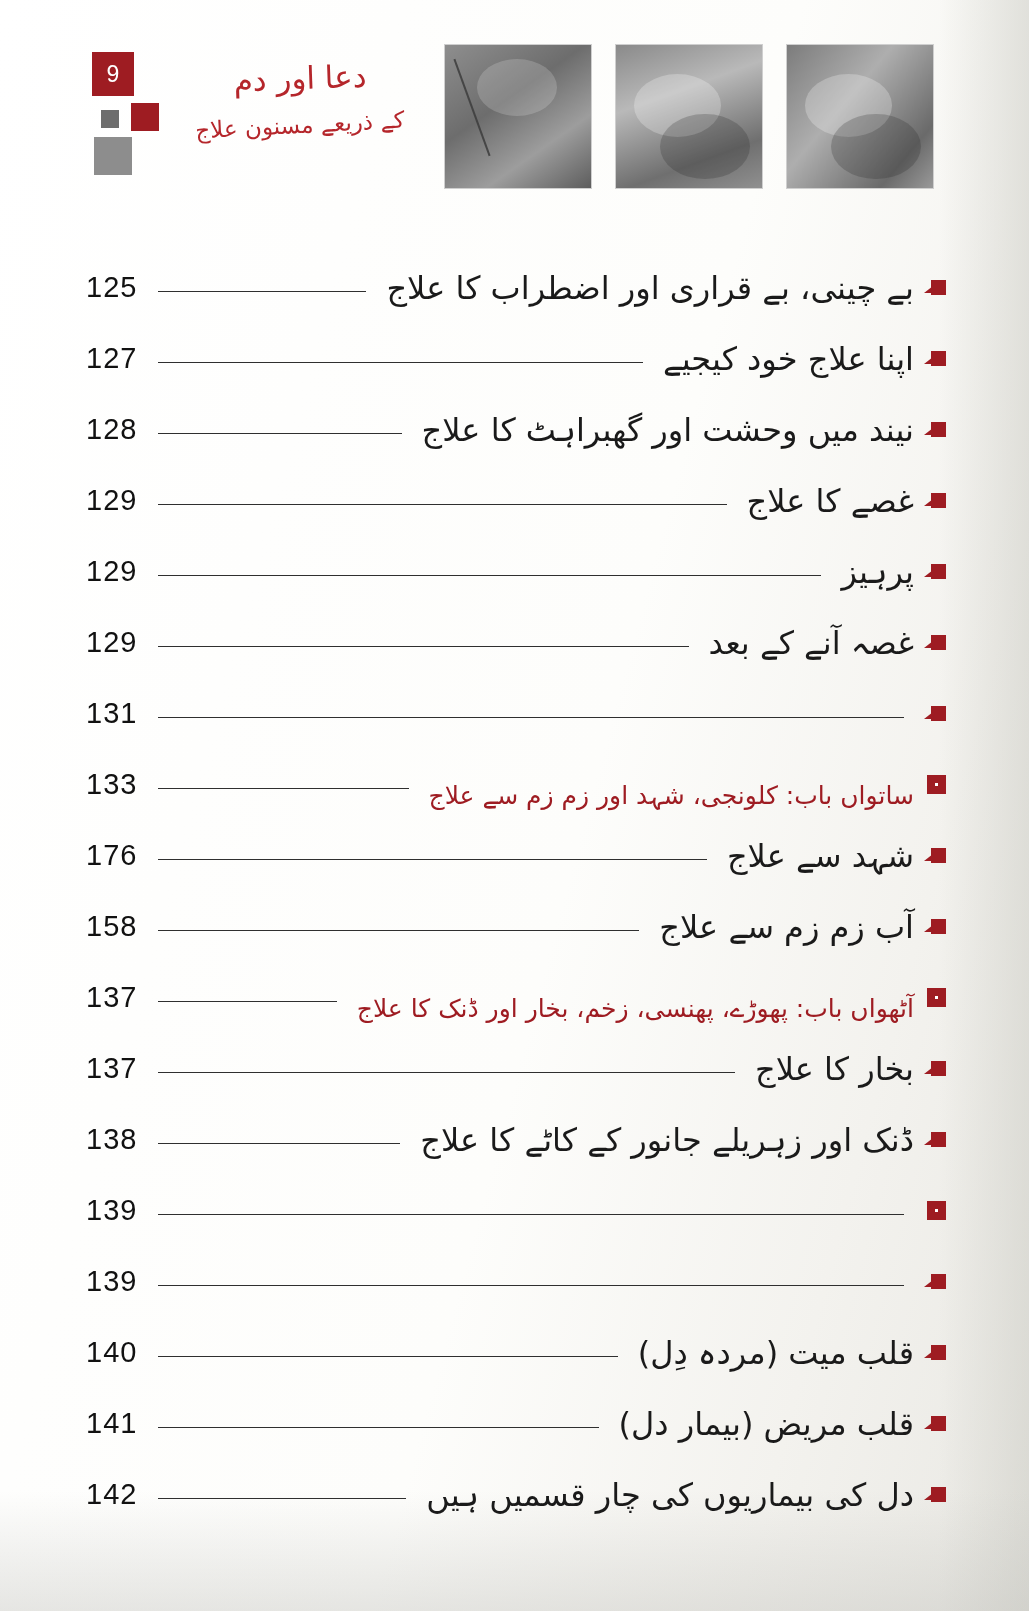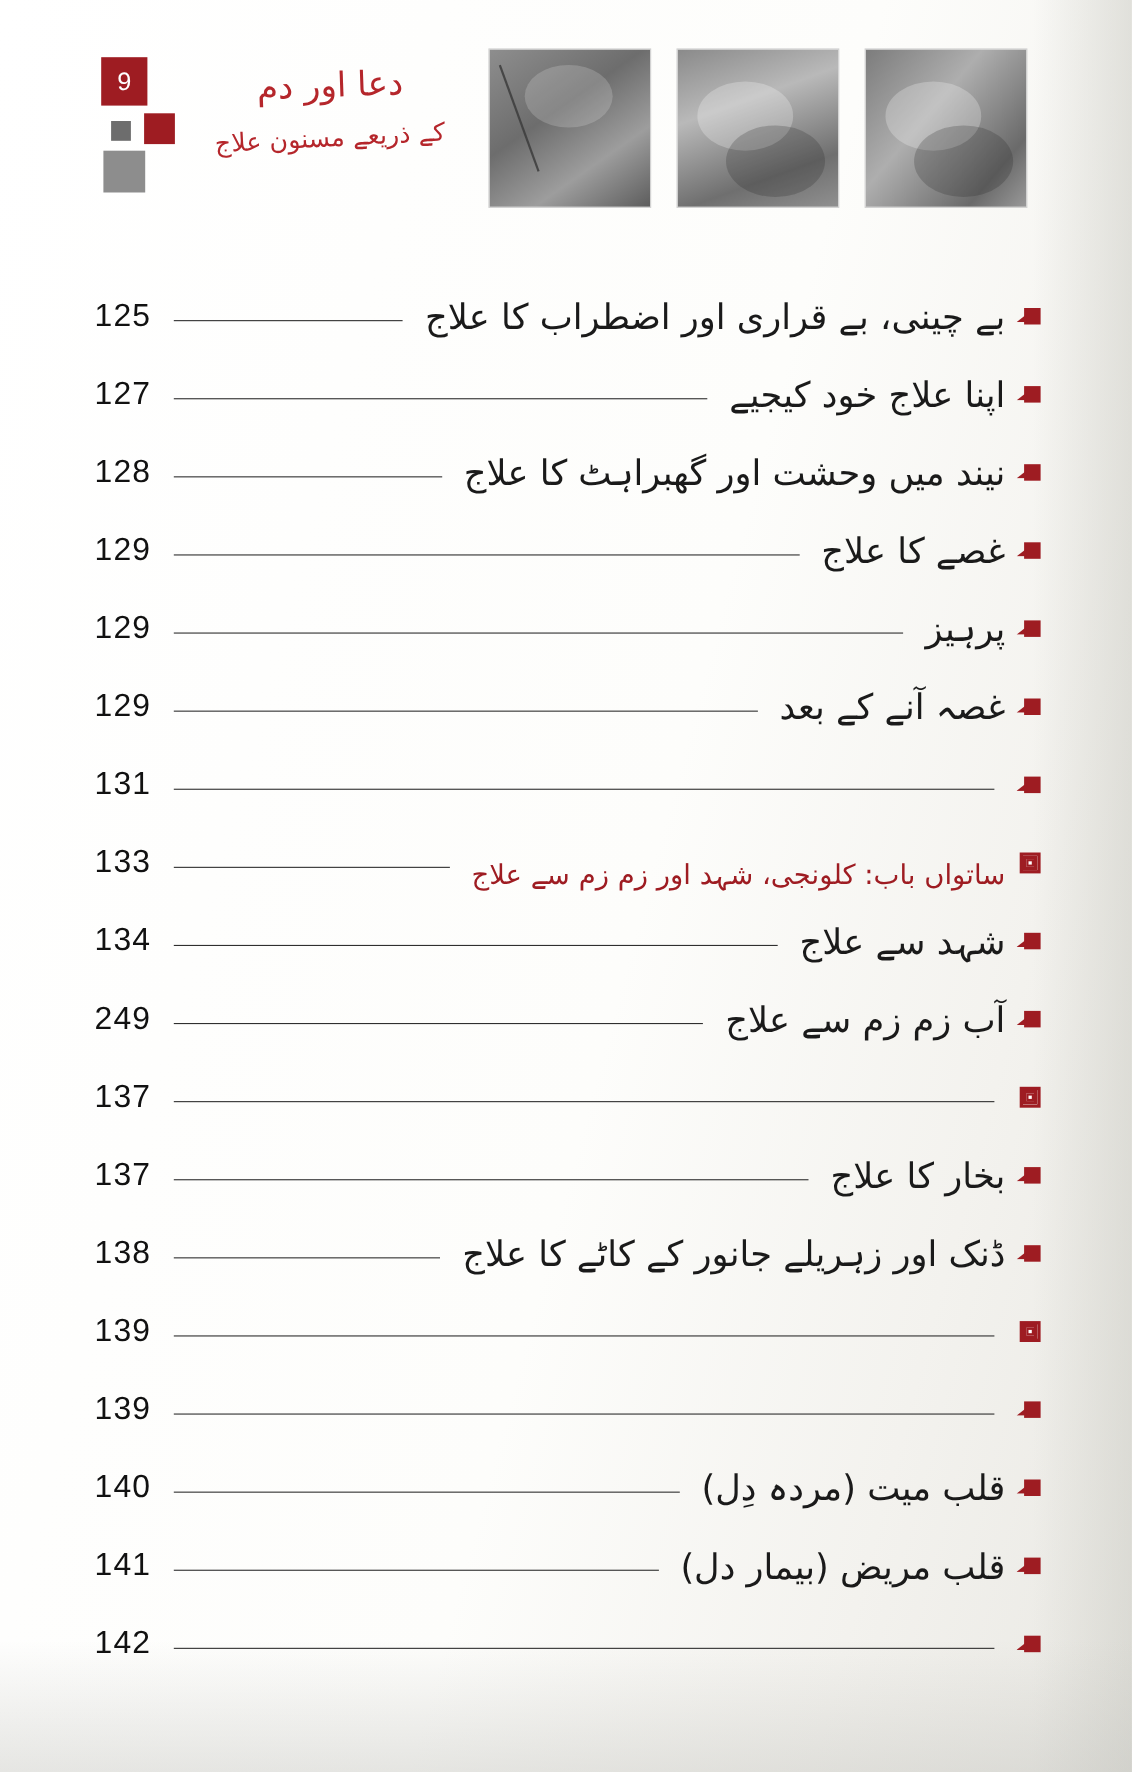--- a/index.html
+++ b/index.html
@@ -350,37 +350,38 @@
     <span class="page-num">133</span>
   </div>
 
   <div class="toc-row">
     <span class="bullet">
         <span class="sq"></span>
         <span class="tail"></span>
       </span>
     <span class="entry-title">شہد سے علاج</span>
     <span class="leader"></span>
-    <span class="page-num">134</span>
+    <span class="page-num">176</span>
   </div>
 
   <div class="toc-row">
     <span class="bullet">
         <span class="sq"></span>
         <span class="tail"></span>
       </span>
     <span class="entry-title">آب زم زم سے علاج</span>
     <span class="leader"></span>
-    <span class="page-num">249</span>
+    <span class="page-num">158</span>
   </div>
 
   <div class="toc-row">
     <span class="bullet chapter">
         <span class="sq"></span>
       </span>
+    <span class="entry-title chapter">آٹھواں باب: پھوڑے، پھنسی، زخم، بخار اور ڈنک کا علاج</span>
     <span class="leader"></span>
     <span class="page-num">137</span>
   </div>
 
   <div class="toc-row">
     <span class="bullet">
         <span class="sq"></span>
         <span class="tail"></span>
       </span>
     <span class="entry-title">بخار کا علاج</span>
@@ -433,17 +434,18 @@
     <span class="entry-title">قلب مریض (بیمار دل)</span>
     <span class="leader"></span>
     <span class="page-num">141</span>
   </div>
 
   <div class="toc-row">
     <span class="bullet">
         <span class="sq"></span>
         <span class="tail"></span>
       </span>
+    <span class="entry-title">دل کی بیماریوں کی چار قسمیں ہیں</span>
     <span class="leader"></span>
     <span class="page-num">142</span>
   </div>
 
 </div>
 
 </body></html>

